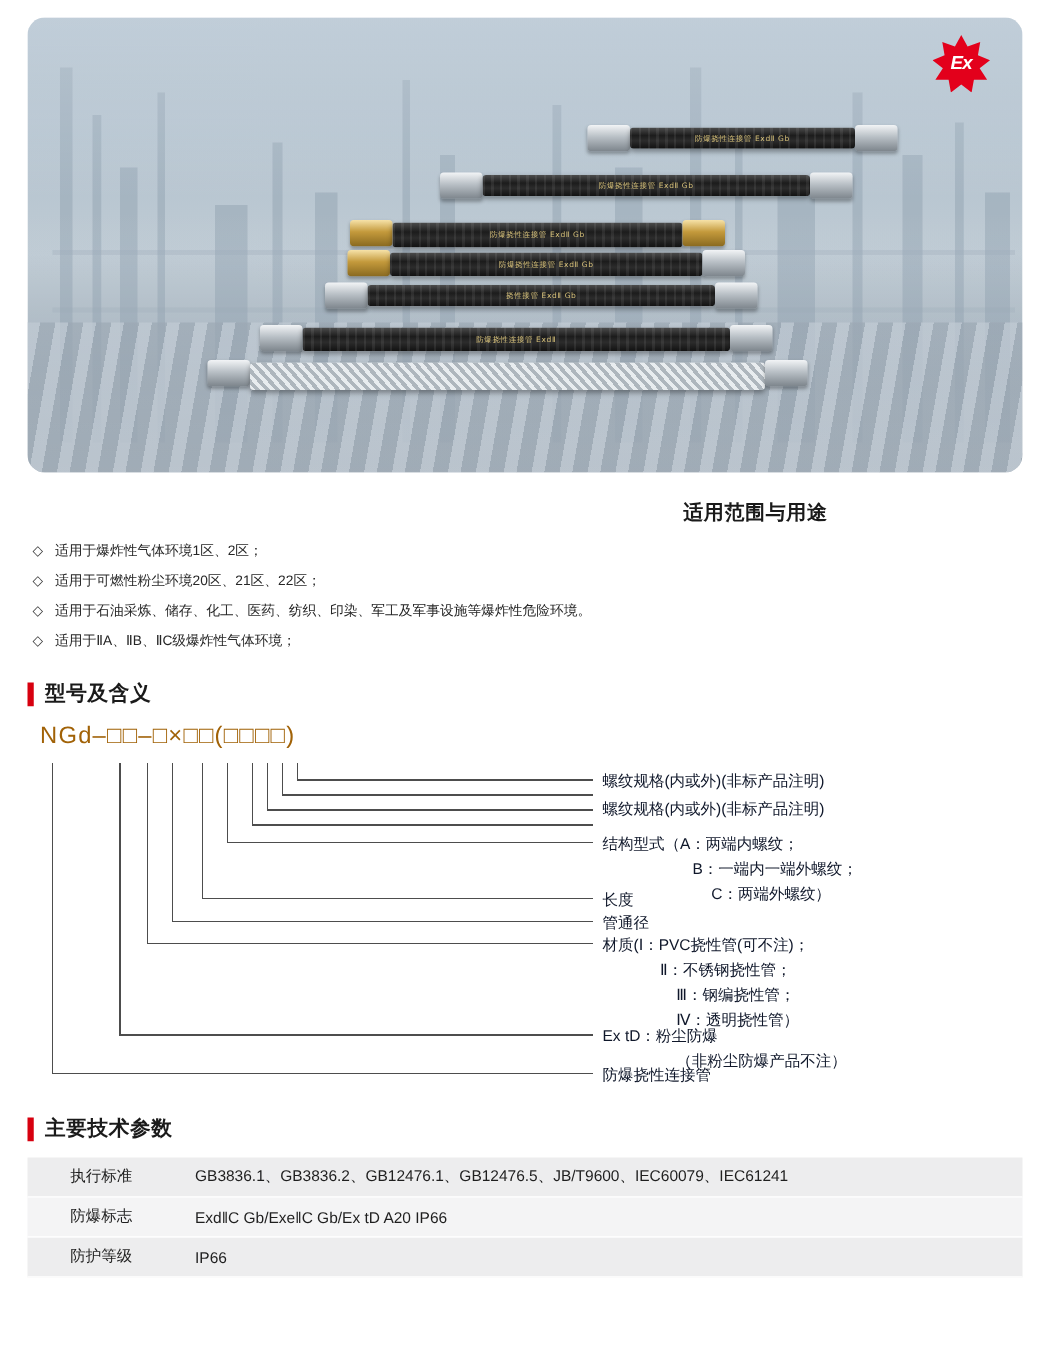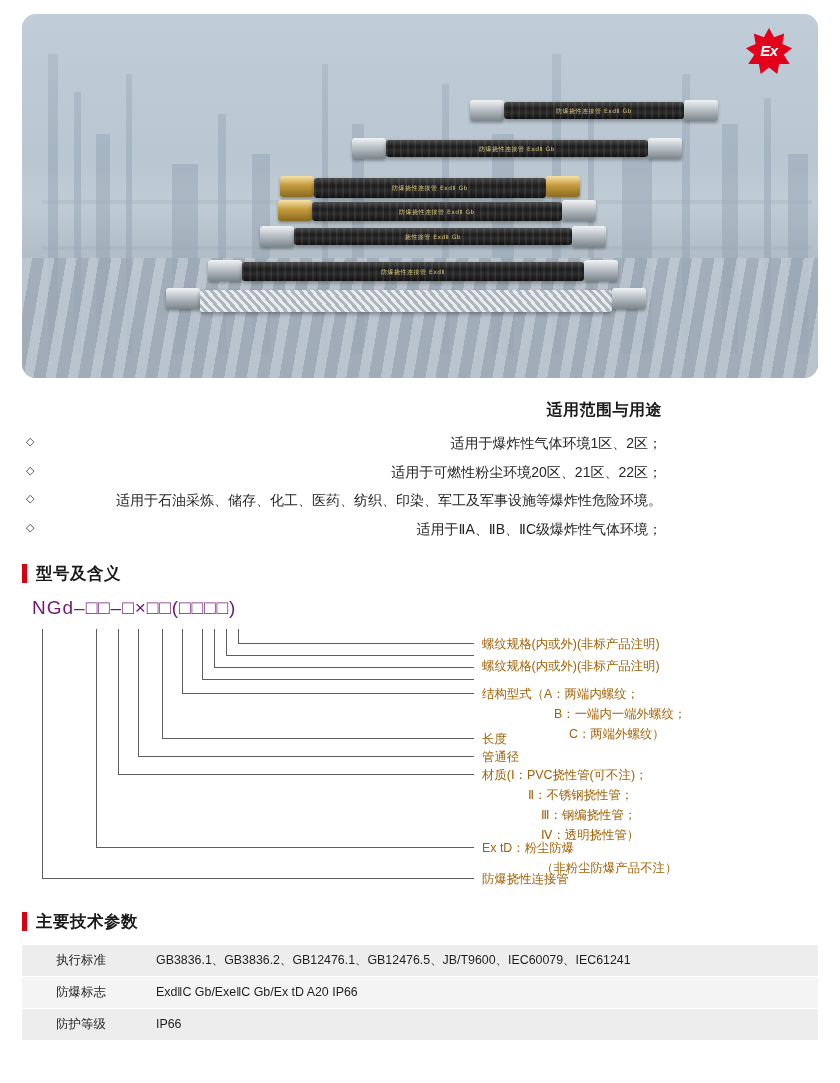--- a/index.html
+++ b/index.html
@@ -137,27 +137,26 @@
   .sec-h.plain { margin-left: 2px; justify-content: flex-end; }
   .sec-h.plain .t { font-size: 16px; }
 
   
   .bullets {
     margin: 0 0 4px 4px;
     padding: 0;
     list-style: none;
   }
   .bullets li {
-    font-size: 14px;
+    font-size: 11px;
     color: #262626;
     line-height: 1.55;
     margin-bottom: 7px;
     padding-left: 18px;
     position: relative;
-    text-align: right;
   }
   .bullets li:before {
     content: "\25C7";
     position: absolute;
     left: 0; top: 0;
     font-size: 11px;
     color: #333;
   }
 
   
@@ -165,33 +164,33 @@
     position: relative;
     height: 292px;
     margin-top: 6px;
   }
   .code {
     position: absolute;
     left: 10px;
     top: 0;
     font-size: 19px;
     letter-spacing: 1px;
-    color: #701a75;
+    color: #a16207;
     white-space: nowrap;
     font-family: "Liberation Sans", sans-serif;
   }
   .model svg {
     position: absolute;
     left: 0; top: 0;
     width: 796px; height: 292px;
   }
   .ann {
     position: absolute;
     font-size: 12.4px;
-    color: #a16207;
+    color: #0f172a;
     white-space: nowrap;
     line-height: 1.45;
   }
 
   
   .spec {
     margin-top: 8px;
     border-collapse: collapse;
     width: 796px;
     font-size: 12.4px;

